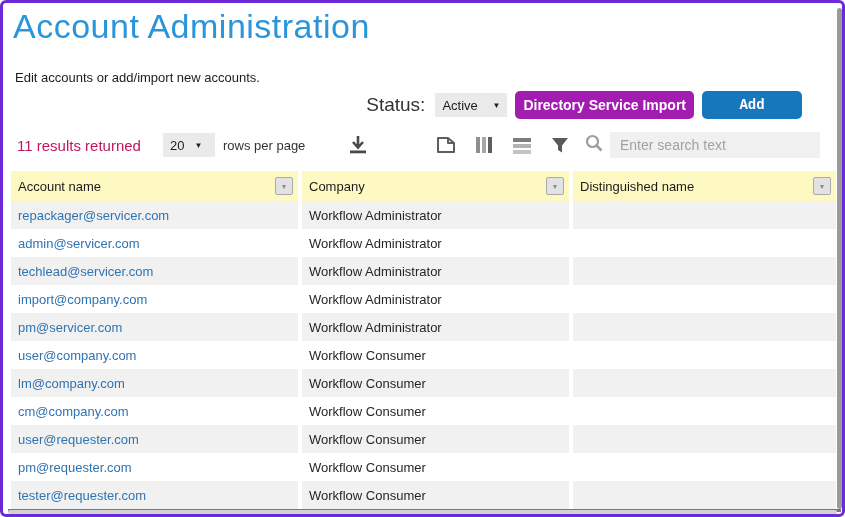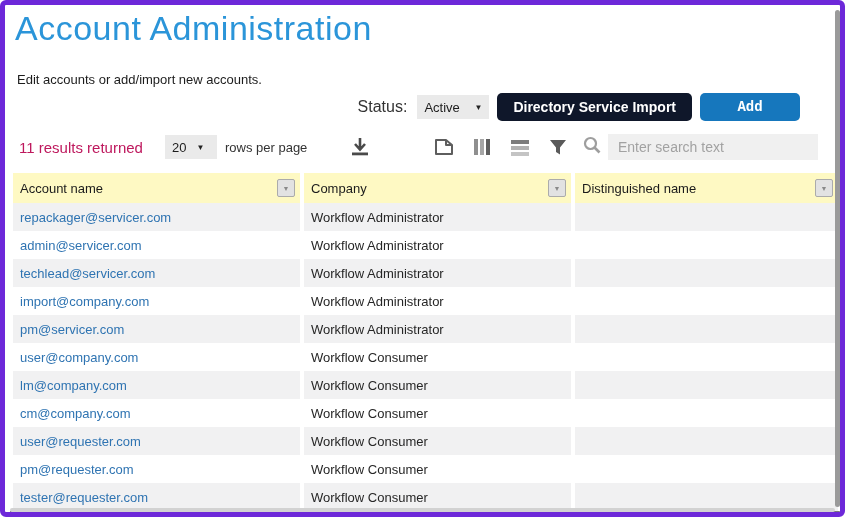--- a/index.html
+++ b/index.html
@@ -1,46 +1,46 @@
 <!DOCTYPE html>
 <html><head>
 <meta charset="utf-8">
 <style>
   * { margin:0; padding:0; box-sizing:border-box; }
   html,body { background:#fff; }
   body { font-family:"Liberation Sans", sans-serif; }
   .page {
     position:relative; width:845px; height:517px; background:#fff;
-    border:5px solid #6d28d9; border-radius:6px; overflow:hidden;
+    border:3px solid #6d28d9; border-radius:6px; overflow:hidden;
   }
   .edge-right { position:absolute; top:5px; bottom:5px; right:0; width:5px; background:#9a9a9a; border-radius:3px; }
   .edge-bottom { position:absolute; left:5px; right:5px; bottom:0; height:4px; background:#d2d2d2; border-radius:3px; }
 
   .page-title {
     position:absolute; left:10px; top:4px;
     font-size:34px; font-weight:300; color:#2b95d9; letter-spacing:0.5px;
   }
   .page-subtitle { position:absolute; left:12px; top:67px; font-size:13px; color:#1c1c1c; }
 
   .action-row {
     position:absolute; top:88px; right:40px; height:28px;
     display:flex; align-items:center; gap:8px;
   }
-  .status-label { font-size:16px; color:#333; margin-right:2px; }
+  .status-label { font-size:19px; color:#333; margin-right:2px; }
   .select-box {
     background:#eaeaea; height:24px; display:inline-flex; align-items:center;
     padding:0 7px; font-size:13px; color:#1c1c1c; cursor:pointer; gap:10px;
   }
   .select-box .caret { font-size:8px; color:#222; }
   .status-select { width:72px; justify-content:space-between;align-items:center; }
   .btn {
     height:28px; border:none; border-radius:5px; font-size:14px; font-weight:700;
     color:#fff; cursor:pointer; font-family:"Liberation Sans", sans-serif;
   }
-  .btn-dark { background:#0f172a; padding:0 16px; }
+  .btn-dark { background:#a21caf; padding:0 8px; }
   .btn-blue { background:#1677bd; width:100px;font-family:Liberation Mono, monospace; }
 
   .controls-row {
     position:absolute; top:129px; left:14px; right:22px; height:26px;
     display:flex; align-items:center;
   }
   .results-text { font-size:15px; color:#be185d; }
   .rpp-select { width:52px; justify-content:flex-start; margin-left:22px; }
   .rpp-label { font-size:13px; color:#333; margin-left:8px; }
   .download-btn { margin-left:42px; cursor:pointer; display:flex; align-items:center; }

